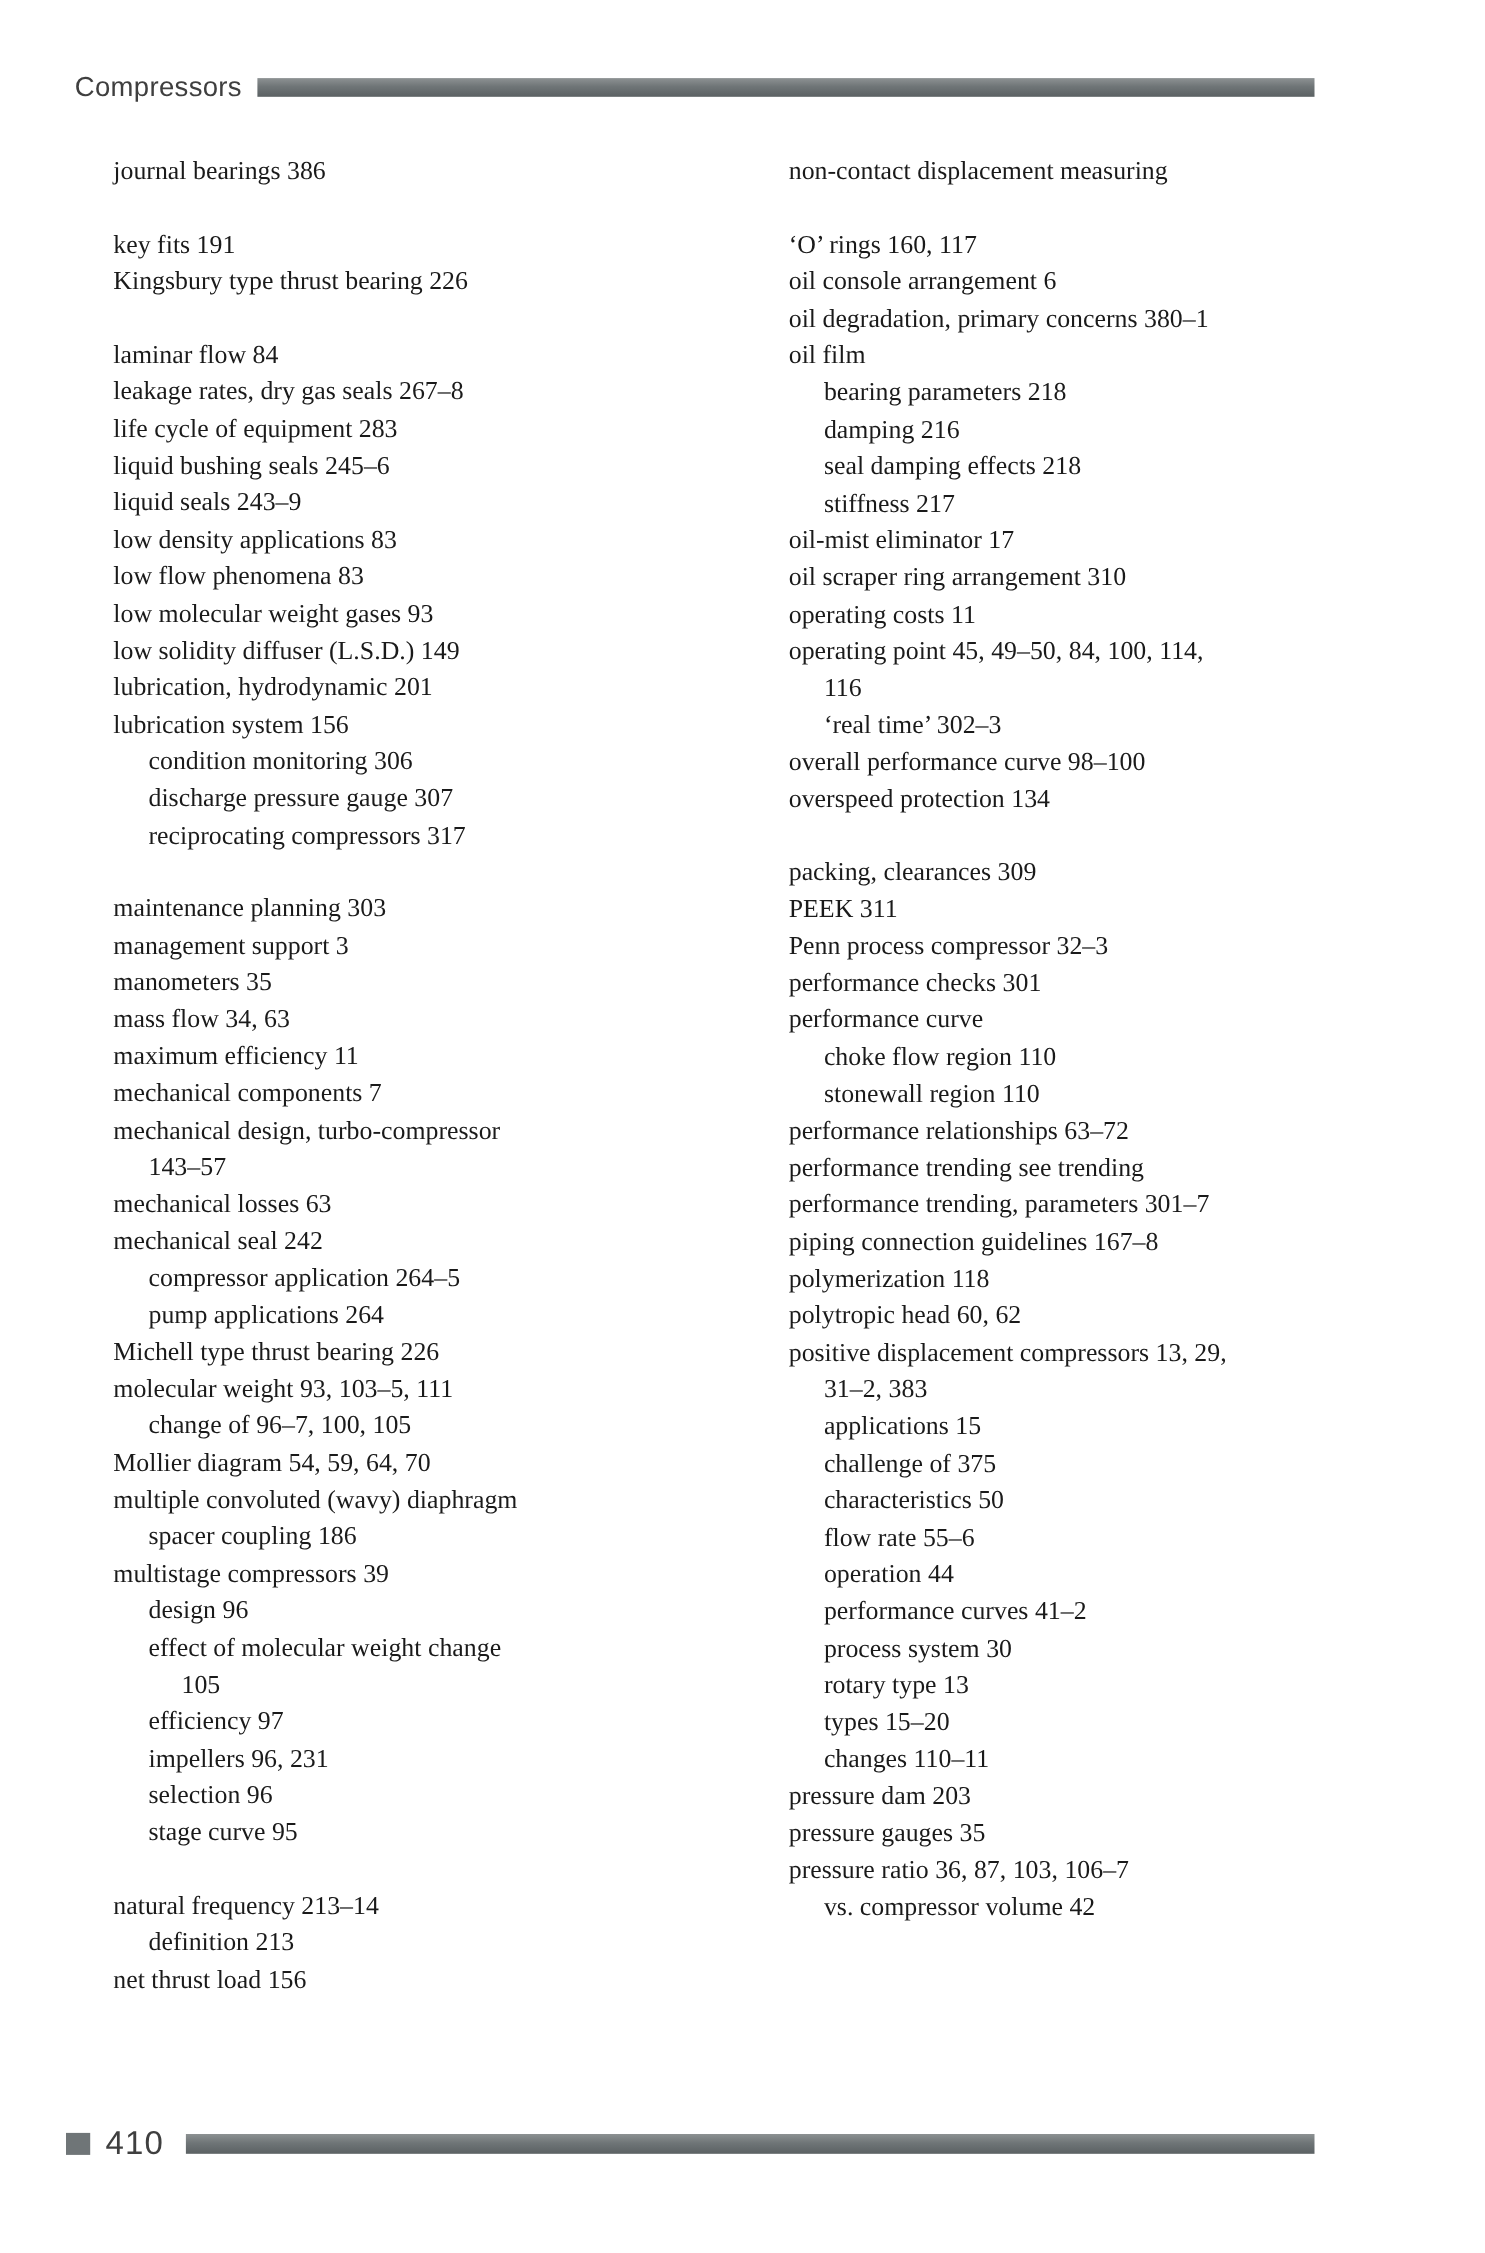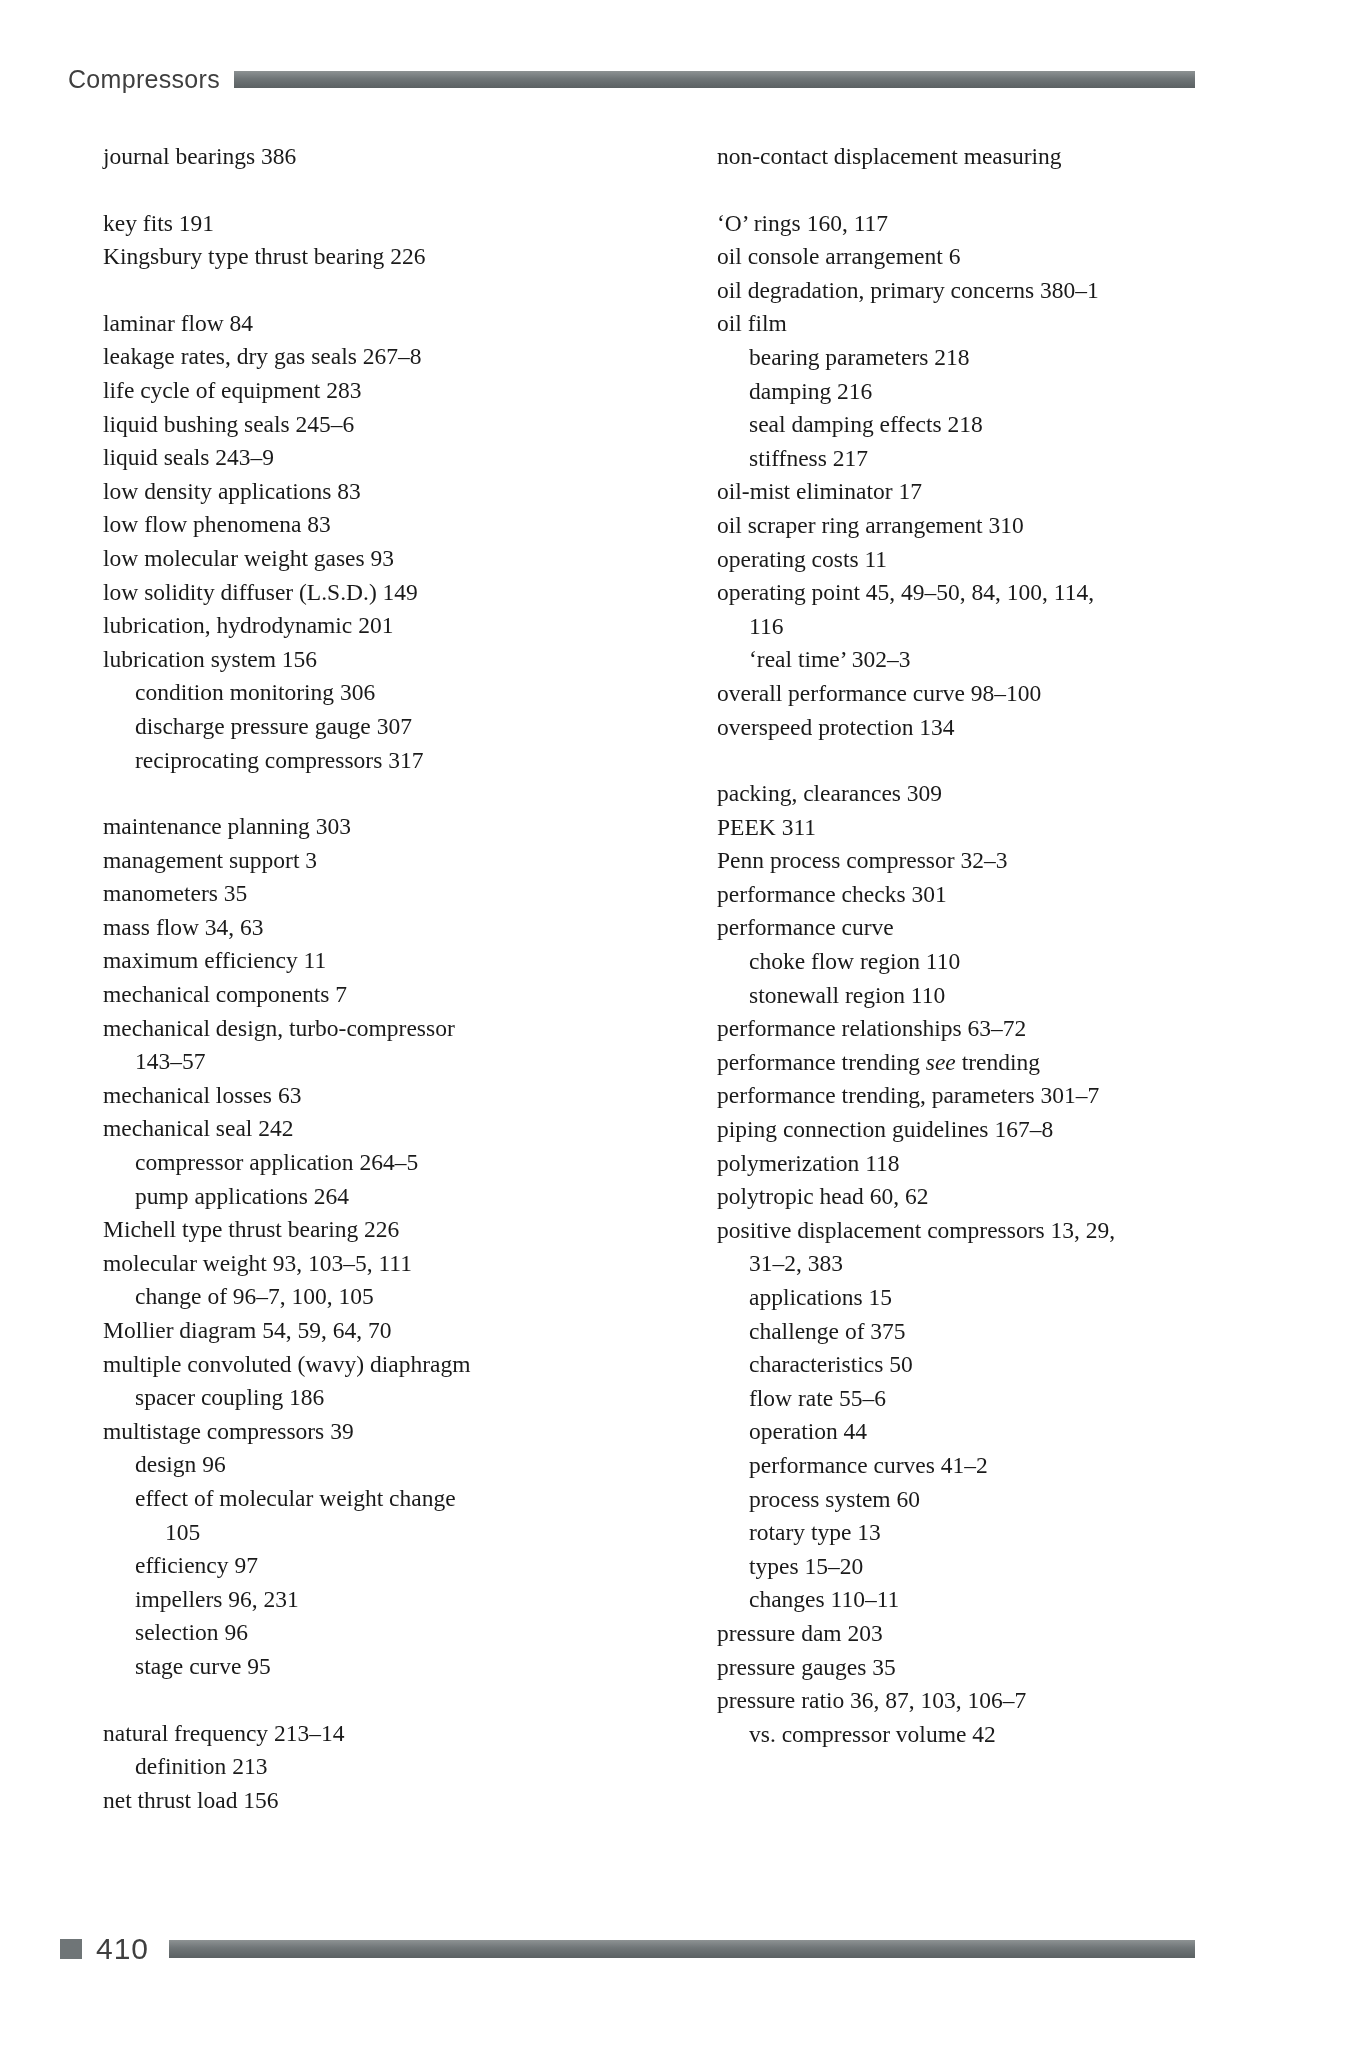--- a/index.html
+++ b/index.html
@@ -61,21 +61,21 @@
 
   .block { margin-bottom: 33px; }
   .block:last-child { margin-bottom: 0; }
 
   .entry { margin: 0; }
   .lvl1 { padding-left: 0; }
   .lvl2 { padding-left: 32px; }
   .hang { padding-left: 32px; }   
   .hang2 { padding-left: 62px; }  
 
-  .ital { font-style: italic; }
+  .ital { }
 
   
   .footer {
     position: absolute;
     left: 60px;
     right: 68px;
     bottom: 84px;
     height: 30px;
     display: flex;
     align-items: center;
@@ -216,21 +216,21 @@
         <p class="entry lvl1">polymerization 118</p>
         <p class="entry lvl1">polytropic head 60, 62</p>
         <p class="entry lvl1">positive displacement compressors 13, 29,</p>
         <p class="entry hang">31–2, 383</p>
         <p class="entry lvl2">applications 15</p>
         <p class="entry lvl2">challenge of 375</p>
         <p class="entry lvl2">characteristics 50</p>
         <p class="entry lvl2">flow rate 55–6</p>
         <p class="entry lvl2">operation 44</p>
         <p class="entry lvl2">performance curves 41–2</p>
-        <p class="entry lvl2">process system 60</p>
+        <p class="entry lvl2">process system 30</p>
         <p class="entry lvl2">rotary type 13</p>
         <p class="entry lvl2">types 15–20</p>
         <p class="entry hang">changes 110–11</p>
         <p class="entry lvl1">pressure dam 203</p>
         <p class="entry lvl1">pressure gauges 35</p>
         <p class="entry lvl1">pressure ratio 36, 87, 103, 106–7</p>
         <p class="entry lvl2">vs. compressor volume 42</p>
       </div>
 
     </div>

